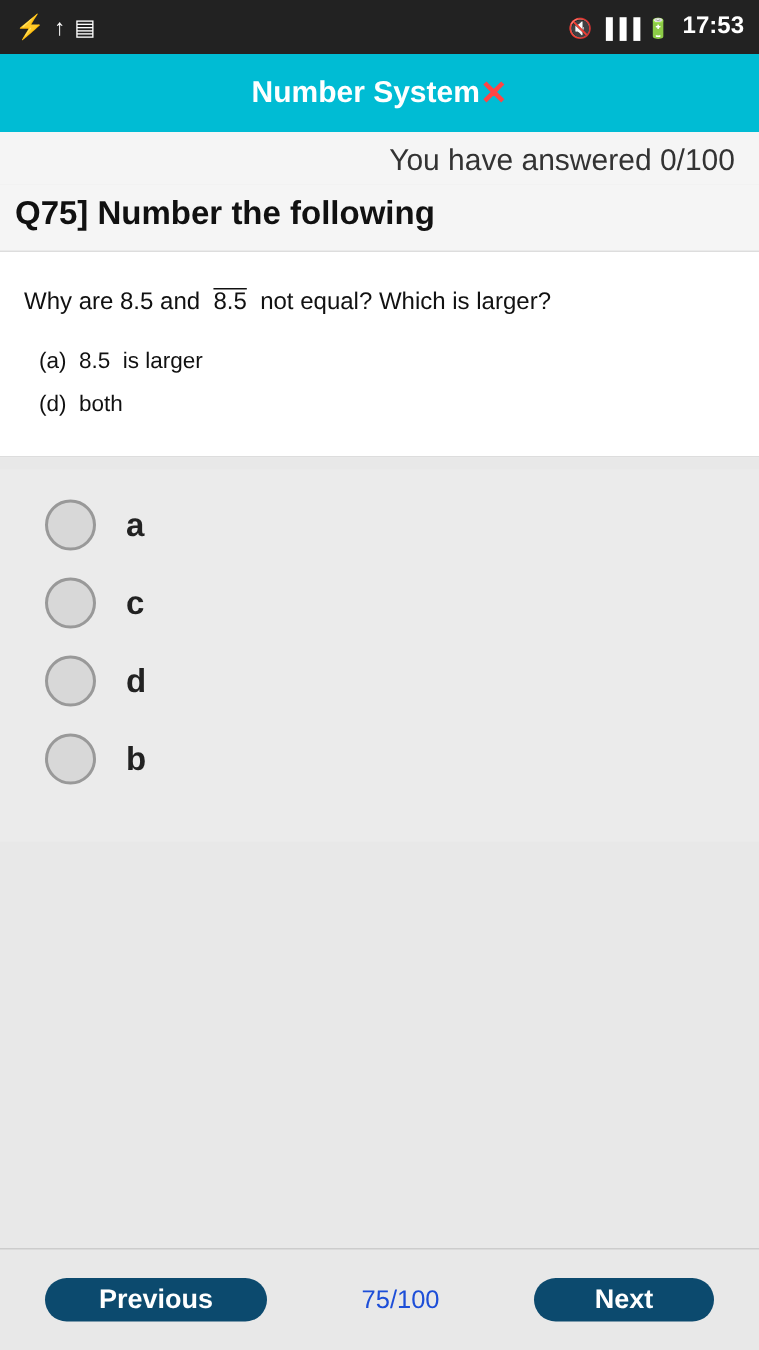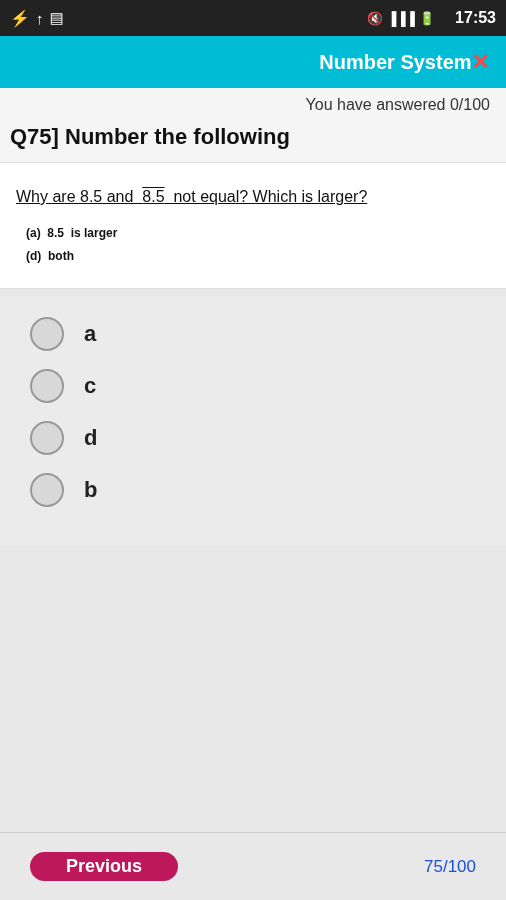--- a/index.html
+++ b/index.html
@@ -40,21 +40,21 @@
       font-weight: bold;
     }
 
     
     .app-header {
       width: 100%;
       height: 52px;
       background: #00bcd4;
       display: flex;
       align-items: center;
-      justify-content: flex-end;
+      justify-content: center;
       padding: 0 16px;
     }
 
     .app-title {
       color: white;
       font-size: 20px;
       font-weight: bold;
     }
 
     .close-btn {
@@ -64,21 +64,21 @@
       cursor: pointer;
       background: none;
       border: none;
     }
 
     
     .progress-bar-area {
       background: #f5f5f5;
       padding: 8px 16px 4px;
       text-align: right;
-      font-size: 16px;
+      font-size: 20px;
       color: #333;
     }
 
     
     .question-heading {
       background: #f5f5f5;
       padding: 6px 10px 12px;
       font-size: 22px;
       font-weight: bold;
       color: #111;
@@ -93,28 +93,26 @@
       border-bottom: 1px solid #ddd;
       font-size: 16px;
       line-height: 1.7;
       color: #111;
     }
 
     .question-text {
       font-size: 16px;
       margin-bottom: 12px;
       font-weight: normal;
-      text-decoration: underline;
     }
 
     .option-line {
       padding-left: 10px;
-      font-size: 12px;
+      font-size: 15px;
       line-height: 1.9;
-      font-weight: bold;
     }
 
     
     .choices-area {
       background: #ebebeb;
       padding: 20px 30px;
       flex: 1;
     }
 
     .choice-item {
@@ -159,21 +157,21 @@
       height: 68px;
       background: #e8e8e8;
       display: flex;
       align-items: center;
       justify-content: space-between;
       padding: 0 30px;
       border-top: 1px solid #ccc;
     }
 
     .nav-btn {
-      background: #be185d;
+      background: #0c4a6e;
       color: white;
       border: none;
       border-radius: 28px;
       padding: 4px 36px;
       font-size: 18px;
       font-weight: bold;
       cursor: pointer;
       min-width: 120px;
     }
 
@@ -189,21 +187,21 @@
 <div class="status-bar">
   <div class="status-bar-left">
     <span style="font-size:16px;">⚡</span>
     <span style="font-size:15px;">↑</span>
     <span style="font-size:15px;">▤</span>
   </div>
   <div class="status-bar-right">
     <span style="font-size:13px;">🔇</span>
     <span style="font-size:13px;">▐▐▐</span>
     <span style="font-size:13px;">🔋</span>
-    <span style="font-size:16px;margin-left:16px;">17:53</span>
+    <span style="font-size:16px;margin-left:4px;">17:53</span>
   </div>
 </div>
 
 <div class="app-header">
   <span class="app-title">Number System</span>
   <button class="close-btn">✕</button>
 </div>
 
 <div class="progress-bar-area">
   <span>You have answered 0/100</span>
@@ -249,13 +247,14 @@
       <div class="radio-inner"></div>
     </div>
     <span class="choice-label">b</span>
   </div>
 
 </div>
 
 <div class="bottom-nav">
   <button class="nav-btn">Previous</button>
   <span class="page-count">75/100</span>
+  <button class="nav-btn">Next</button>
 </div>
 
 </body></html>

